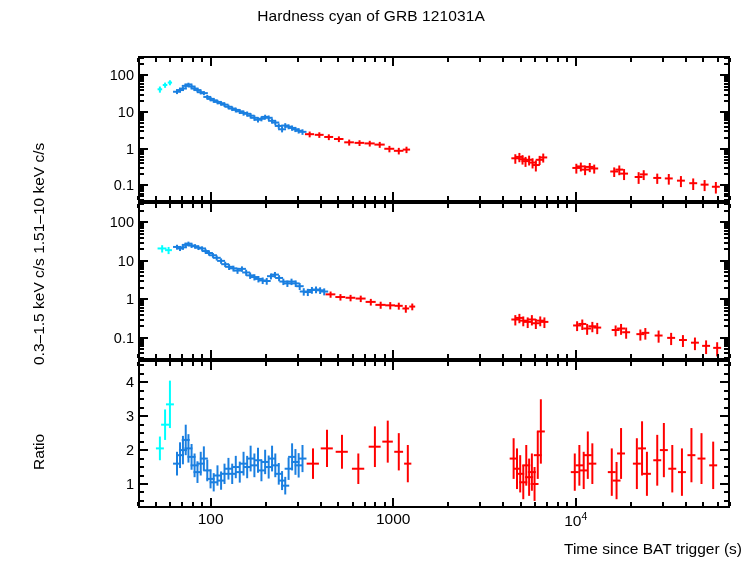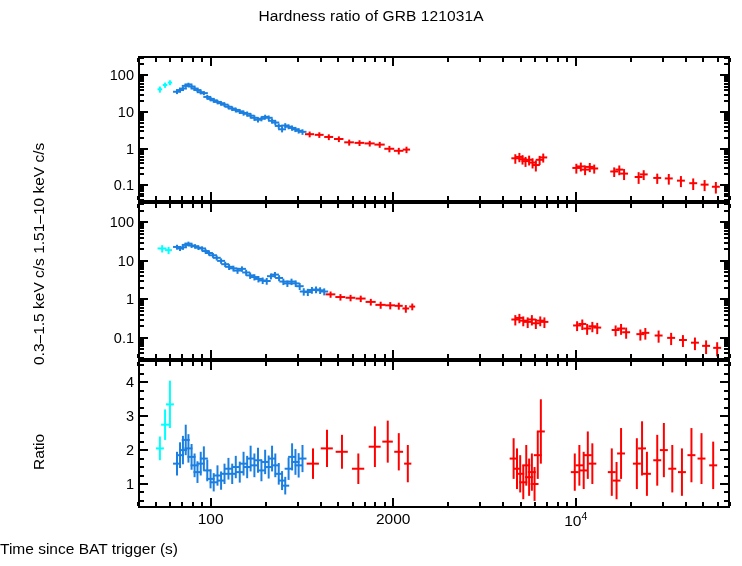--- a/index.html
+++ b/index.html
@@ -3,21 +3,21 @@
 <meta charset="utf-8">
 <style>
   html,body{margin:0;padding:0;background:#ffffff;}
   body{width:742px;height:566px;font-family:"Liberation Sans",sans-serif;color:#000;overflow:hidden;}
   #root{position:relative;width:742px;height:566px;}
 
   .txt{position:absolute;white-space:nowrap;color:#000;}
   #title{left:0;top:7px;width:742px;text-align:center;font-size:15.5px;letter-spacing:.1px;}
   #subtitle{left:0;top:28px;width:742px;text-align:center;font-size:15px;padding-right:78px;box-sizing:border-box;}
 
-  #xlabel{left:0;top:540px;width:742px;text-align:left;font-size:15.5px;}
+  #xlabel{left:0;top:540px;width:742px;text-align:right;font-size:15.5px;}
 
   
   .vlab{position:absolute;transform-origin:0 0;transform:rotate(-90deg);font-size:15.5px;white-space:nowrap;}
   #ylab-flux{left:30px;top:365px;}
   #ylab-ratio{left:30px;top:470px;}
 
   
   .panel{position:absolute;box-sizing:border-box;border:2px solid #000;background:#fff;overflow:hidden;}
   #panel-hard{left:138px;top:56px;width:592px;height:146px;}
   #panel-soft{left:138px;top:202px;width:592px;height:158px;}
@@ -33,21 +33,21 @@
   .ytl{position:absolute;right:0;text-align:right;font-size:14.5px;line-height:1;transform:translateY(-50%);}
   .ytl-wrap{position:absolute;left:78px;width:56px;}
   .xtl{position:absolute;top:511px;font-size:15.5px;transform:translateX(-50%);line-height:1;}
   .xtl sup{font-size:10.5px;vertical-align:super;}
 </style>
 </head>
 <body>
 
 <div id="root">
 
-  <div class="txt" id="title">Hardness ratio of GRB 121031A</div>
+  <div class="txt" id="title">Hardness cyan of GRB 121031A</div>
 
   <div class="vlab" id="ylab-flux">0.3–1.5 keV c/s   1.51–10 keV c/s</div>
   <div class="vlab" id="ylab-ratio">Ratio</div>
 
   <div class="txt" id="xlabel">Time since BAT trigger (s)</div>
 
   <div class="panel" id="panel-hard">
     <div class="plotarea">
       <svg id="svg-hard" preserveAspectRatio="none" viewBox="0 0 592 142">
           <g stroke="#00FFFF" stroke-width="2" stroke-linecap="butt" fill="none">
@@ -927,17 +927,17 @@
       </div>
       <div class="ytl-wrap" style="top: 0px; height: 566px;">
         <div class="ytl" style="top: 382.329px; width: 56px;">4</div>
         <div class="ytl" style="top: 416.212px; width: 56px;">3</div>
         <div class="ytl" style="top: 450.094px; width: 56px;">2</div>
         <div class="ytl" style="top: 483.976px; width: 56px;">1</div>
       </div>
     </div>
   <div id="xlabels-layer">
       <div class="xtl" style="left: 210.642px;">100</div>
-      <div class="xtl" style="left: 393.187px;">2000</div>
+      <div class="xtl" style="left: 393.187px;">1000</div>
       <div class="xtl" style="left: 575.732px;">10<sup>4</sup></div>
     </div>
 
 </div>
 
 </body></html>

